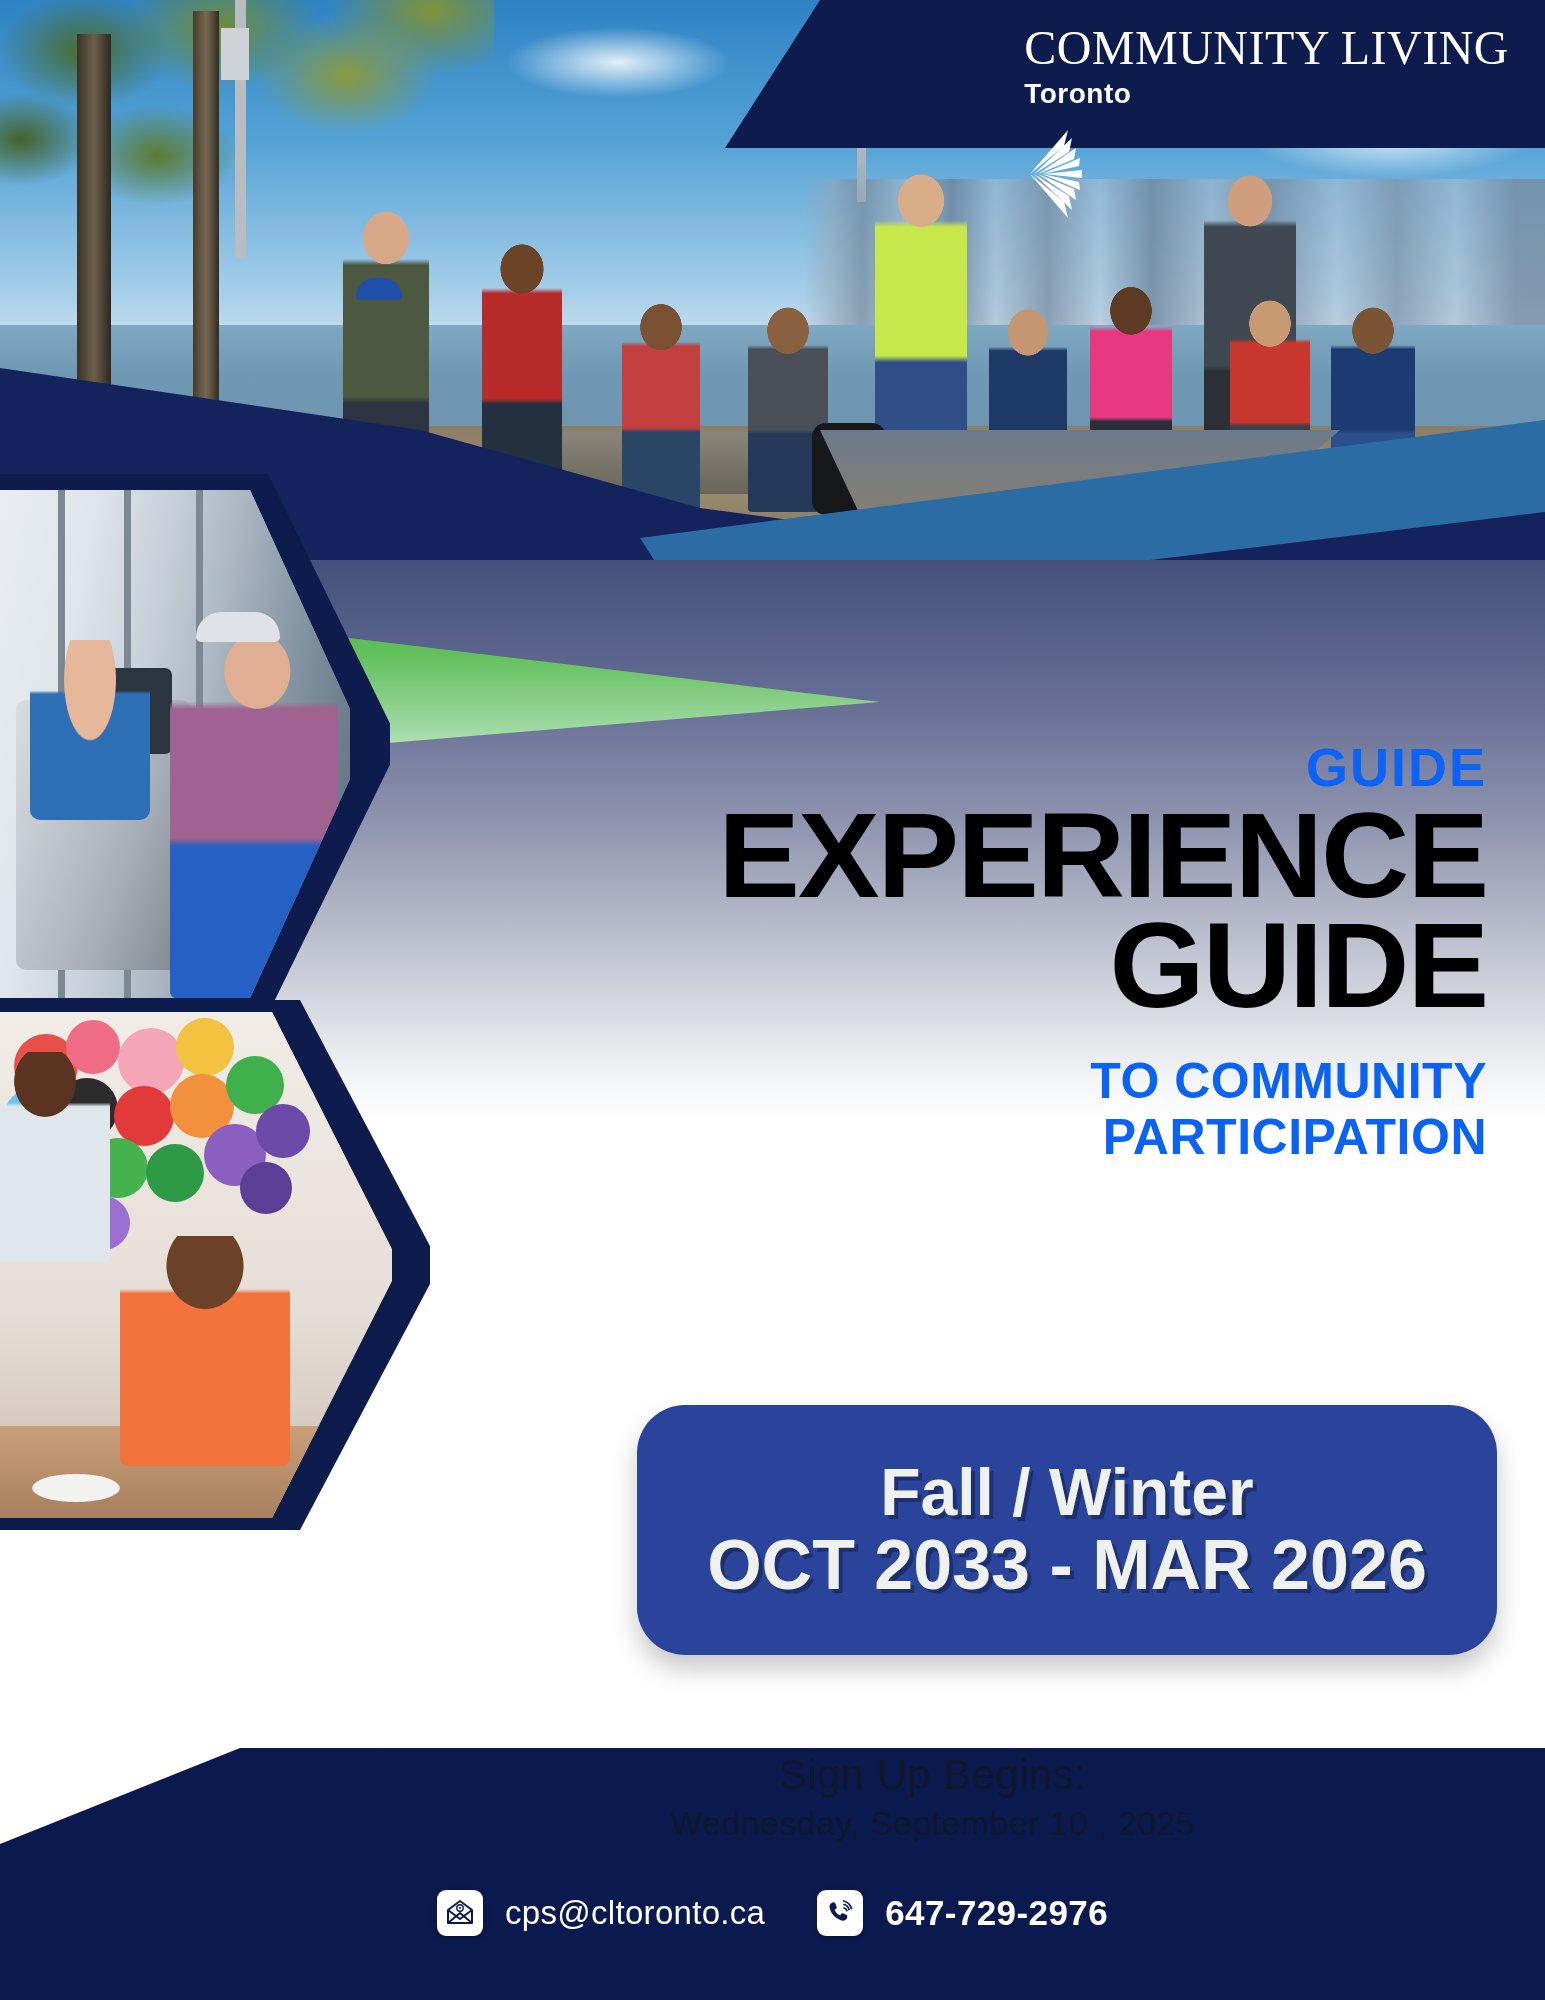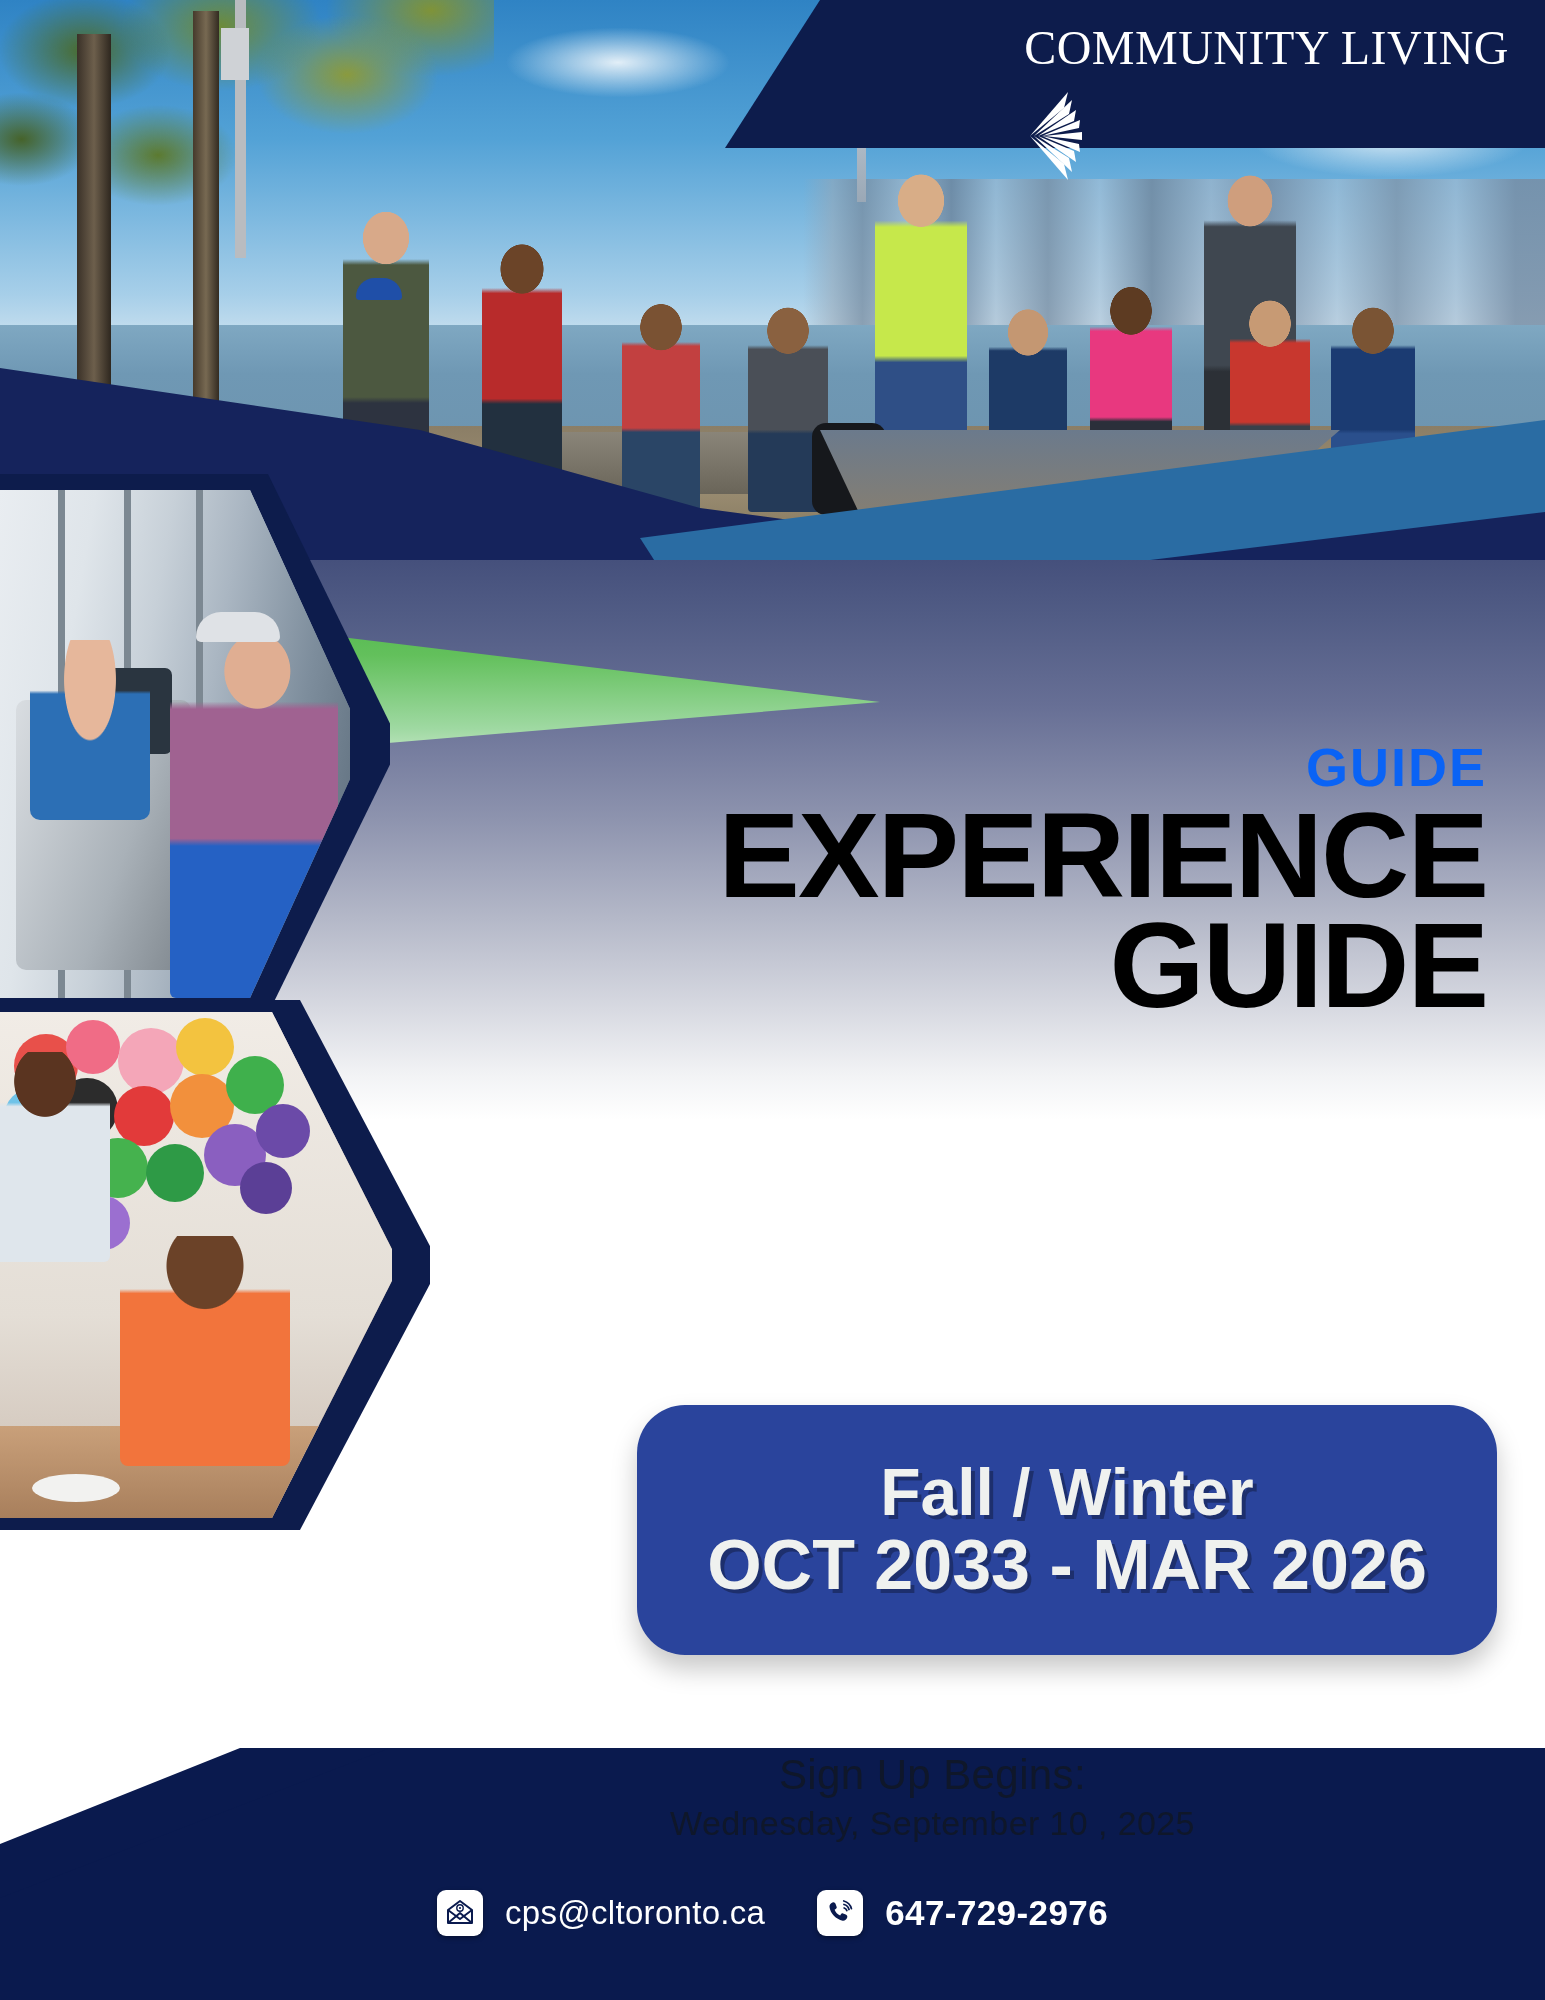--- a/index.html
+++ b/index.html
@@ -319,20 +319,21 @@
       <div class="pp" style="left:88%;bottom:1%;width:84px;height:206px;background:radial-gradient(ellipse 27px 30px at 50% 12%,#7a5434 0 76%,rgba(122,84,52,0) 78%),linear-gradient(180deg,rgba(0,0,0,0) 19%,#1b3b72 21%,#1b3b72 60%,#2a4f8c 62%,#2a4f8c 100%);"></div>
       <div class="pp" style="left:47%;bottom:0%;width:74px;height:92px;background:#16181c;border-radius:14px;"></div>
       <div class="pp" style="left:92%;bottom:0%;width:78px;height:70px;background:#1c1f24;border-radius:12px;"></div>
     </div>
   </div>
 
   <div class="logo-wedge"></div>
   <div class="logo-block" style="z-index:20;">
     <div class="logo-text">
       <div class="logo-main">Community Living</div>
+      <div class="logo-sub">Toronto</div>
     </div>
     <svg class="logo-mark" viewBox="0 0 64 100">
       <g fill="#ffffff">
         <polygon points="6,50 44,6 40,22"></polygon>
         <polygon points="10,50 48,14 45,28"></polygon>
         <polygon points="14,50 52,24 50,35"></polygon>
         <polygon points="18,50 56,34 55,42"></polygon>
         <polygon points="20,50 58,46 58,54"></polygon>
         <polygon points="18,50 56,66 55,58"></polygon>
         <polygon points="14,50 52,76 50,65"></polygon>
@@ -388,20 +389,24 @@
     <div class="bal-person"></div>
     <div class="bal" style="left:32px;bottom:16px;width:88px;height:28px;background:#f2f2f0;border-radius:50%;"></div>
   </div>
 
   <div class="title-zone">
     <div class="kicker">GUIDE</div>
     <div class="big-title">
       <span class="l1">EXPERIENCE</span>
       <span class="l2">GUIDE</span>
     </div>
+    <div class="subtitle">
+      <span class="s1">TO  COMMUNITY</span>
+      <span class="s2">PARTICIPATION</span>
+    </div>
   </div>
 
   <div class="season-badge">
     <div class="season-line1">Fall / Winter</div>
     <div class="season-line2">OCT 2033 - MAR 2026</div>
   </div>
 
   <div class="footer-wedge"></div>
   <div class="footer-bar"></div>
 

